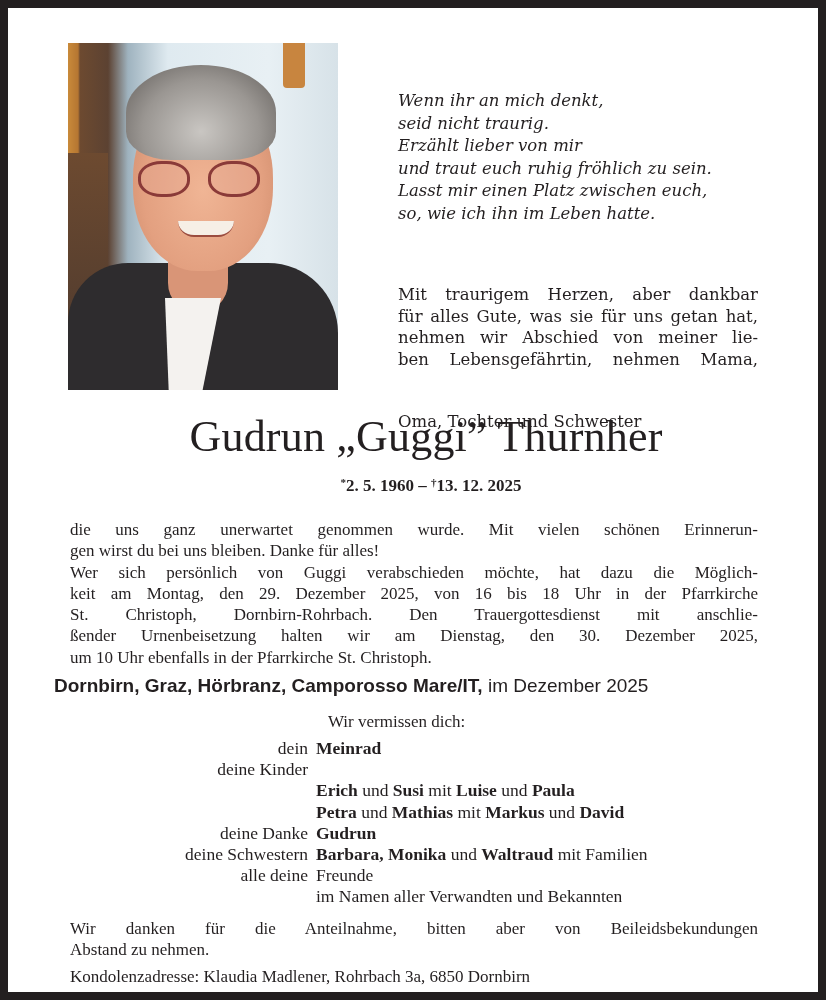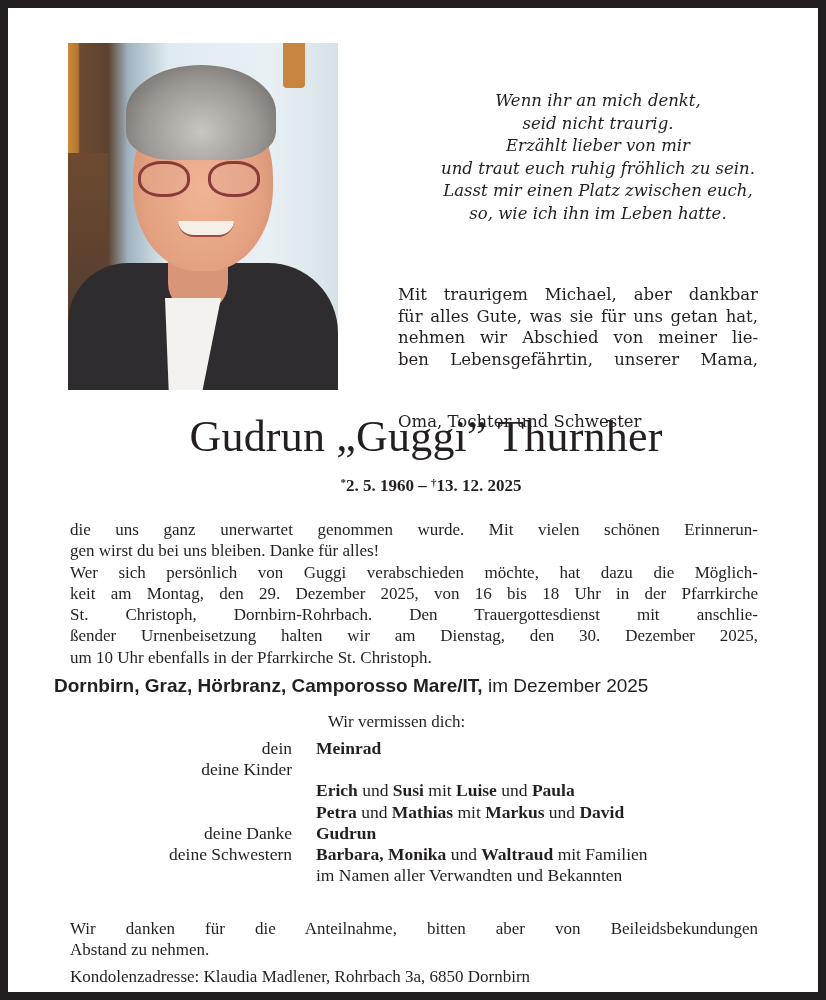--- a/index.html
+++ b/index.html
@@ -73,21 +73,21 @@
     
     .poem {
       position: absolute;
       left: 390px; top: 82px;
       width: 400px;
       font-style: italic;
       font-size: 16.5px;
       line-height: 22.5px;
       margin: 0;
     }
-    .poem .line { display: block; white-space: nowrap; text-align: center; }
+    .poem .line { display: block; white-space: nowrap; }
 
     
     .intro {
       position: absolute;
       left: 390px; top: 276px;
       width: 360px;
       font-size: 16.5px;
       line-height: 21.5px;
       text-align: justify;
       text-align-last: left;
@@ -148,21 +148,21 @@
 
     .family {
       position: absolute;
       left: 62px; top: 730px;
       width: 720px;
       font-size: 17.5px;
       line-height: 21.2px;
       font-family: "Liberation Serif", "DejaVu Serif", serif;
     }
     .family .row { display: flex; white-space: nowrap; }
-    .family .rel { width: 246px; text-align: right; padding-right: 24px; box-sizing: border-box; }
+    .family .rel { width: 246px; text-align: right; padding-right: 8px; box-sizing: border-box; }
     .family .names { flex: 1; }
     .family .names b { font-weight: bold; }
 
     .thanks {
       position: absolute;
       left: 62px; top: 910px;
       width: 688px;
       font-size: 17px;
       line-height: 21.3px;
       font-family: "Liberation Serif", "DejaVu Serif", serif;
@@ -199,24 +199,24 @@
   <div class="poem">
     <span class="line">Wenn ihr an mich denkt,</span>
     <span class="line">seid nicht traurig.</span>
     <span class="line">Erzählt lieber von mir</span>
     <span class="line">und traut euch ruhig fröhlich zu sein.</span>
     <span class="line">Lasst mir einen Platz zwischen euch,</span>
     <span class="line">so, wie ich ihn im Leben hatte.</span>
   </div>
 
   <div class="intro">
-    <span class="line">Mit traurigem Michael, aber dankbar</span>
+    <span class="line">Mit traurigem Herzen, aber dankbar</span>
     <span class="line">für alles Gute, was sie für uns getan hat,</span>
     <span class="line">nehmen wir Abschied von meiner lie-</span>
-    <span class="line">ben Lebensgefährtin, unserer Mama,</span>
+    <span class="line">ben Lebensgefährtin, nehmen Mama,</span>
     <span class="line last">Oma, Tochter und Schwester</span>
   </div>
 
   <div class="name">Gudrun „Guggi” Thurnher</div>
 
   <div class="dates">
     <sup>*</sup><span>2. 5. 1960</span><span> – </span><sup>†</sup><span>13. 12. 2025</span>
   </div>
 
   <div class="body-text">
@@ -253,20 +253,24 @@
       </div>
       <div class="row">
         <span class="rel">deine Danke</span>
         <span class="names"><b>Gudrun</b></span>
       </div>
       <div class="row">
         <span class="rel">deine Schwestern</span>
         <span class="names"><b>Barbara, Monika</b><span> und </span><b>Waltraud</b><span> mit Familien</span></span>
       </div>
       <div class="row">
+        <span class="rel">alle deine</span>
+        <span class="names"><span>Freunde</span></span>
+      </div>
+      <div class="row">
         <span class="rel"></span>
         <span class="names"><span>im Namen aller Verwandten und Bekannten</span></span>
       </div>
     </div>
 
   <div class="thanks">
     <span class="line">Wir danken für die Anteilnahme, bitten aber von Beileidsbekundungen</span>
     <span class="line last">Abstand zu nehmen.</span>
   </div>
 

